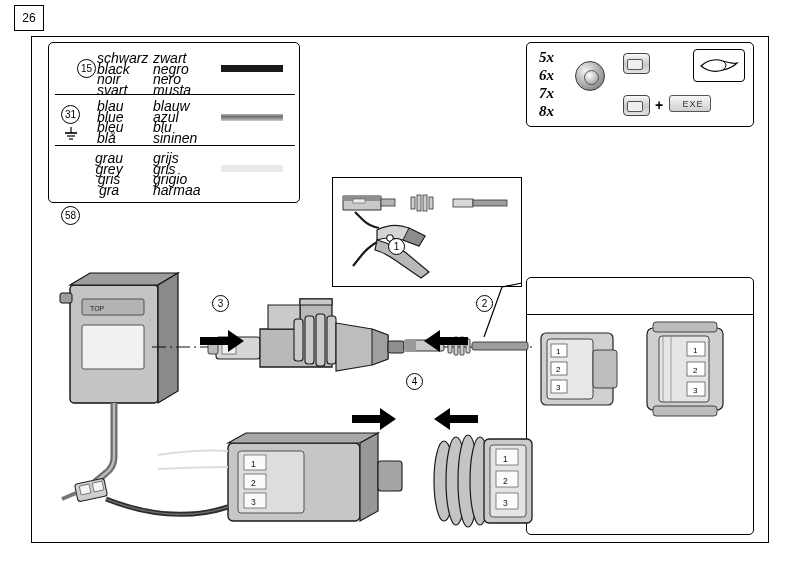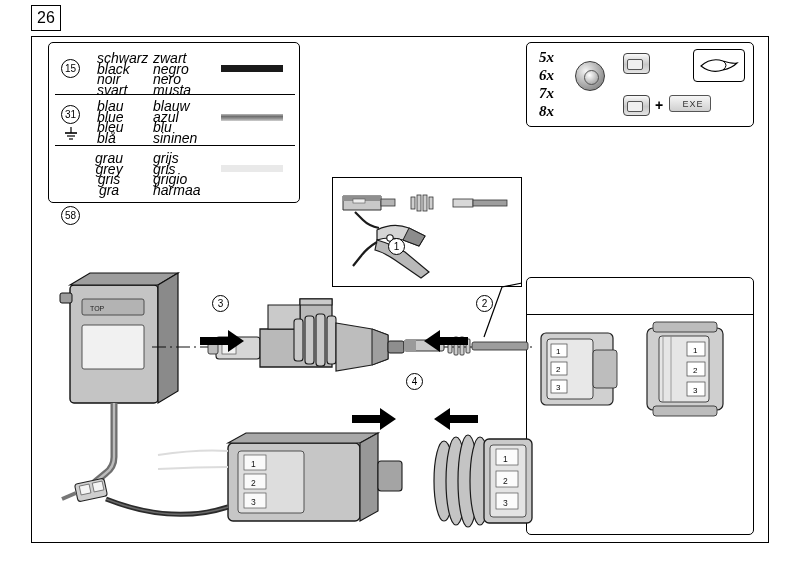--- a/index.html
+++ b/index.html
@@ -12,25 +12,25 @@
   }
   #page {
     position: relative;
     width: 800px; height: 563px;
     background: #fff;
   }
 
   
   .page-num {
     position: absolute;
-    left: 31px; top: 5px;
+    left: 14px; top: 5px;
     width: 30px; height: 26px;
     border: 1px solid #000;
     display: flex; align-items: center; justify-content: center;
-    font-size: 16px; color: #000;
+    font-size: 12px; color: #000;
   }
 
   
   .frame {
     position: absolute;
     left: 31px; top: 36px;
     width: 738px; height: 507px;
     border: 1px solid #000;
     background: #fff;
   }
@@ -211,21 +211,21 @@
     <span>26</span>
   </div>
 
   <div class="frame">
 
     <div class="legend">
 
       <div class="lg-divider" style="top:51px;"></div>
       <div class="lg-divider" style="top:102px;"></div>
 
-      <div class="lg-circle" style="left:12px; top:16px;">
+      <div class="lg-circle" style="left:28px; top:16px;">
         <span>15</span>
       </div>
       <div class="lg-words" style="left:48px; top:10px;">schwarz
 black
 noir
 svart</div>
       <div class="lg-words" style="left:104px; top:10px;">zwart
 negro
 nero
 musta</div>

